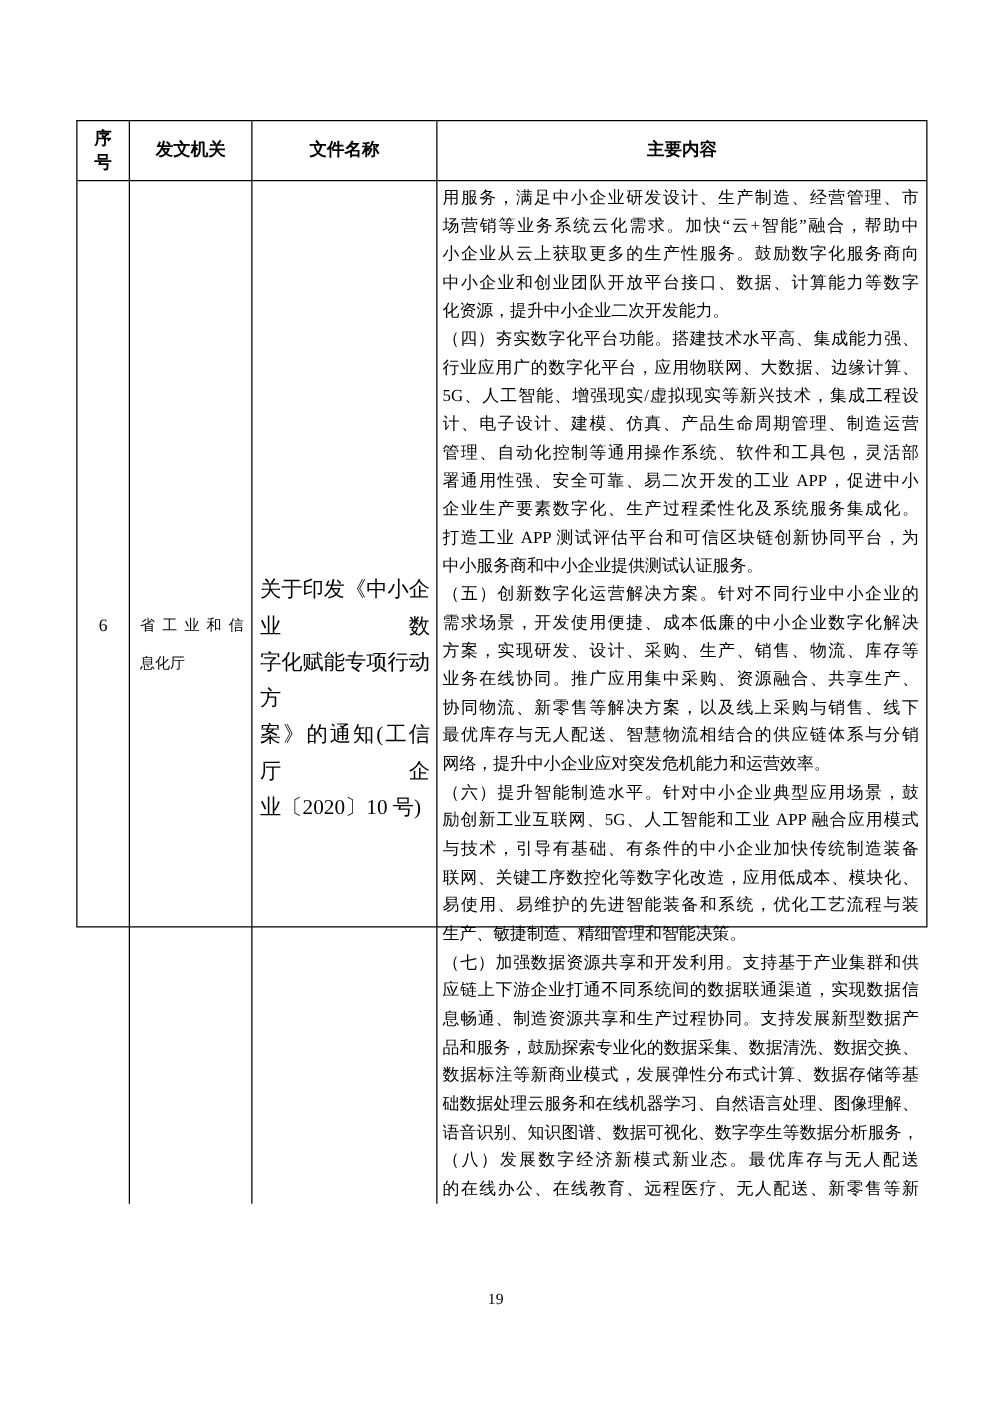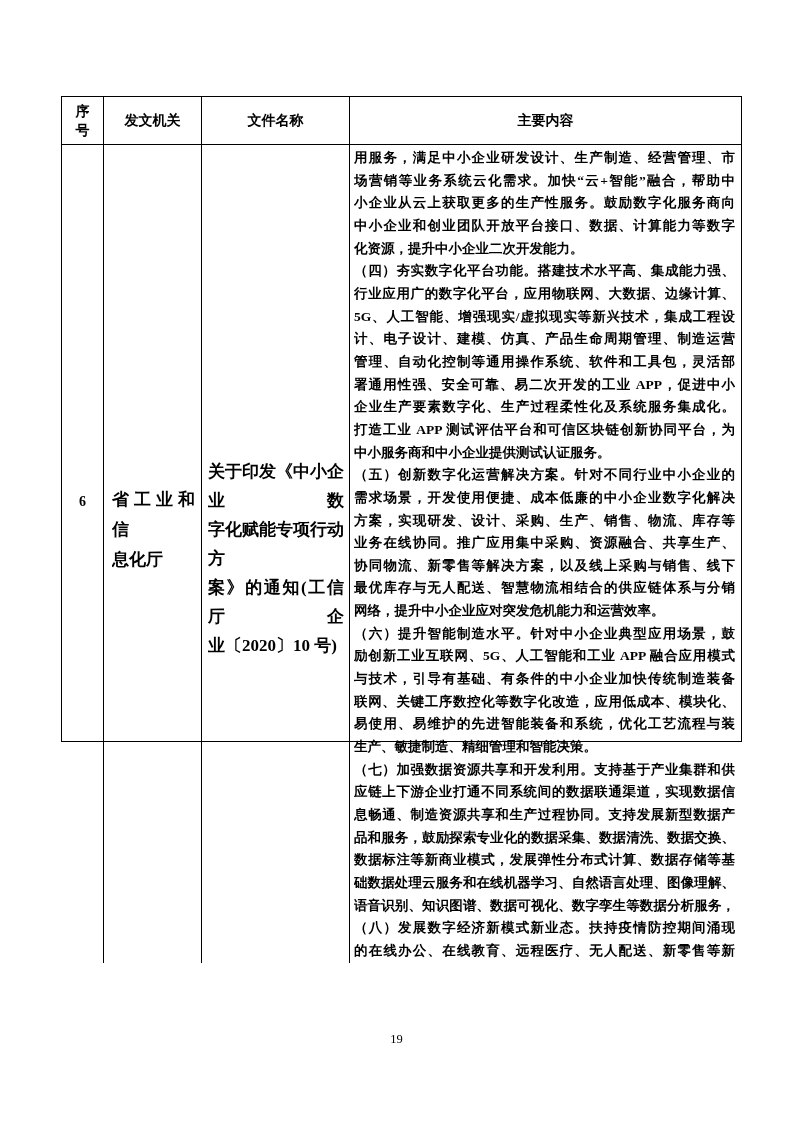--- a/index.html
+++ b/index.html
@@ -45,35 +45,35 @@
     justify-content: center;
     font-weight: bold;
     font-size: 14px;
     line-height: 19px;
     text-align: center;
   }
   .hdr-no-inner {
     width: 1.1em;
     word-break: break-all;
   }
-  .bcell { font-weight: bold; }
+  .bcell { font-weight: normal; }
   .no-val {
     position: absolute;
     top: 349px;
     left: 0;
     right: 0;
     text-align: center;
     font-size: 14px;
   }
   .agency-block {
     position: absolute;
     top: 340px;
     left: 8px;
     right: 6px;
-    font-size: 17px;
+    font-size: 12px;
     line-height: 30px;
   }
   .doc-block {
     position: absolute;
     top: 312px;
     left: 6px;
     right: 5px;
     font-size: 17px;
     line-height: 29px;
   }
@@ -173,21 +173,21 @@
         <div class="jline">联网、关键工序数控化等数字化改造，应用低成本、模块化、</div>
         <div class="jline">易使用、易维护的先进智能装备和系统，优化工艺流程与装</div>
         <div class="jline end">生产、敏捷制造、精细管理和智能决策。</div>
         <div class="jline">（七）加强数据资源共享和开发利用。支持基于产业集群和供</div>
         <div class="jline">应链上下游企业打通不同系统间的数据联通渠道，实现数据信</div>
         <div class="jline">息畅通、制造资源共享和生产过程协同。支持发展新型数据产</div>
         <div class="jline">品和服务，鼓励探索专业化的数据采集、数据清洗、数据交换、</div>
         <div class="jline">数据标注等新商业模式，发展弹性分布式计算、数据存储等基</div>
         <div class="jline">础数据处理云服务和在线机器学习、自然语言处理、图像理解、</div>
         <div class="jline">语音识别、知识图谱、数据可视化、数字孪生等数据分析服务，</div>
-        <div class="jline">（八）发展数字经济新模式新业态。扶持疫情防控期间涌现</div>
+        <div class="jline">（八）发展数字经济新模式新业态。最优库存与无人配送</div>
         <div class="jline">的在线办公、在线教育、远程医疗、无人配送、新零售等新</div>
       </div>
 
   </div>
 
   <div class="page-number">19</div>
 
 </div>
 
 </body></html>

